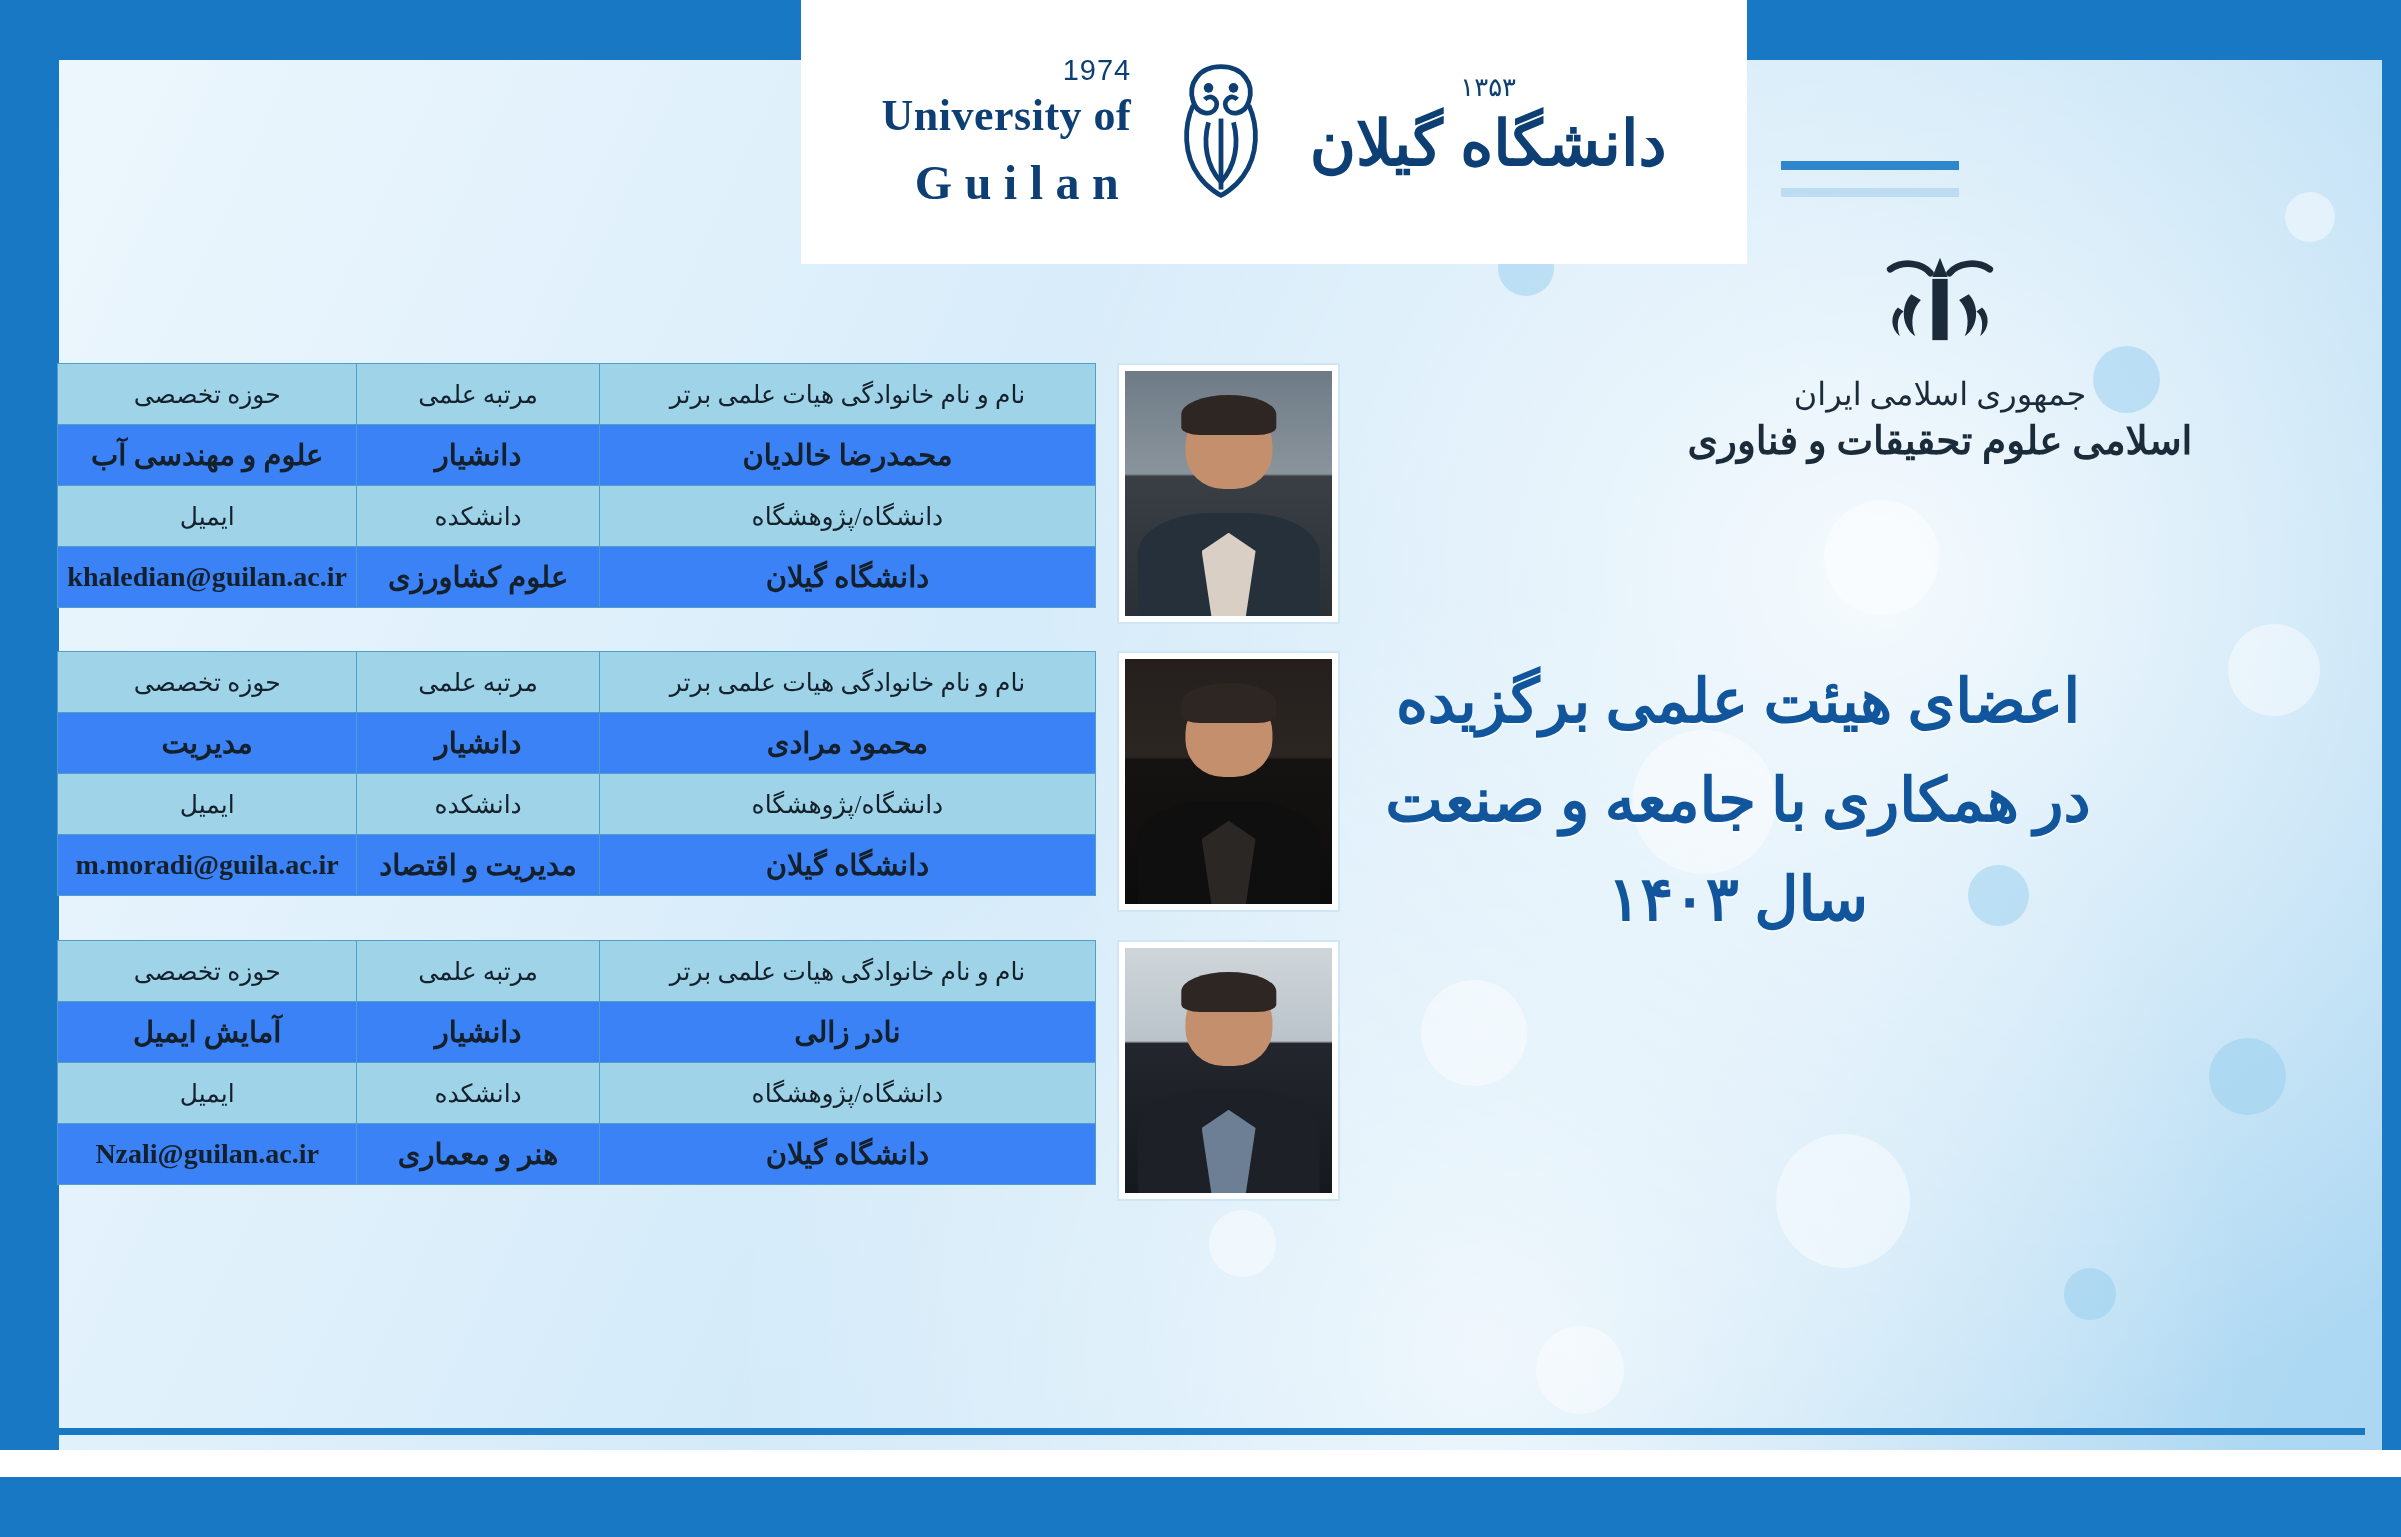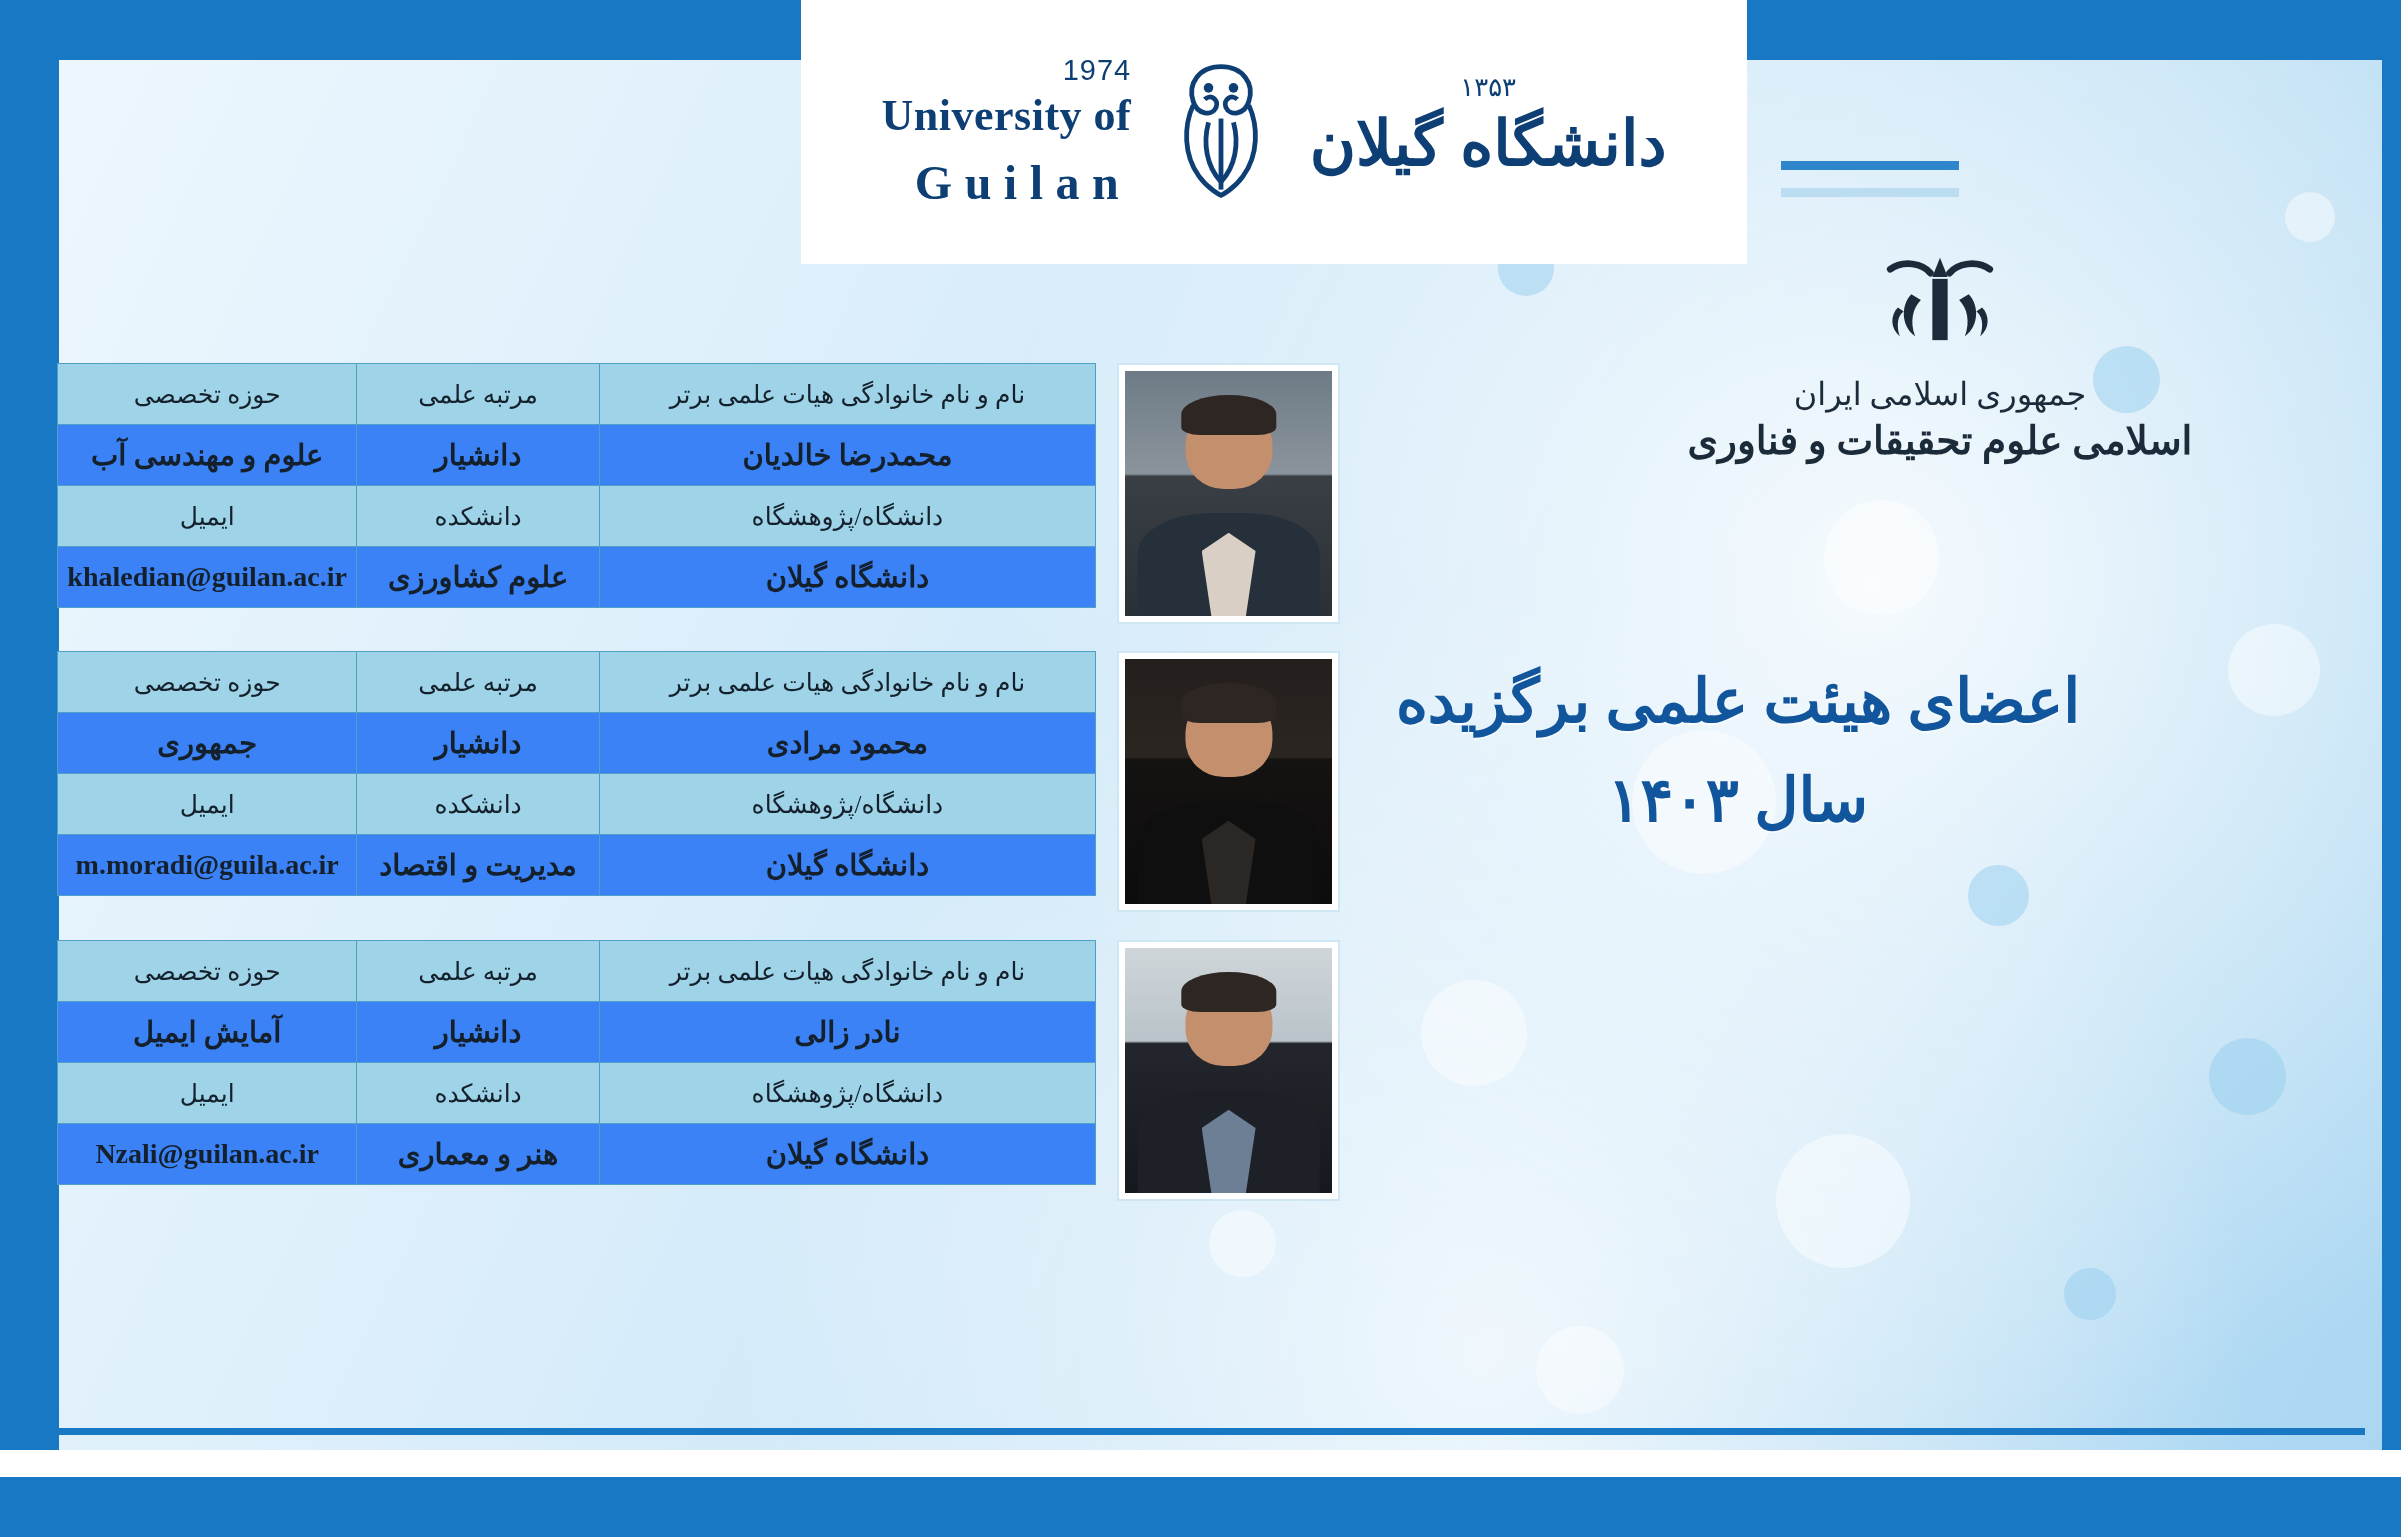--- a/index.html
+++ b/index.html
@@ -367,20 +367,21 @@
         </g>
         <path d="M18 18 c14 -10 34 -6 42 4 M122 18 c-14 -10 -34 -6 -42 4" stroke="#1b2b3a" stroke-width="7" fill="none" stroke-linecap="round"></path>
       </svg>
     </div>
     <div class="m-line1">جمهوری اسلامی ایران</div>
     <div class="m-line2">اسلامی علوم تحقیقات و فناوری</div>
   </div>
 
   <div class="headline">
     <div>اعضای هیئت علمی برگزیده</div>
+    <div>در همکاری با جامعه و صنعت</div>
     <div>سال ۱۴۰۳</div>
   </div>
 
   <div class="card" style="left:58px; top:363px;">
     <table class="info">
       <tbody>
           <tr class="head">
         <td class="c3">نام و نام خانوادگی هیات علمی برتر</td>
         <td class="c2">مرتبه علمی</td>
         <td class="c1">حوزه تخصصی</td>
@@ -416,21 +417,21 @@
     <table class="info">
       <tbody>
           <tr class="head">
         <td class="c3">نام و نام خانوادگی هیات علمی برتر</td>
         <td class="c2">مرتبه علمی</td>
         <td class="c1">حوزه تخصصی</td>
       </tr>
       <tr class="data">
         <td class="c3">محمود مرادی</td>
         <td class="c2">دانشیار</td>
-        <td class="c1">جمهوری</td>
+        <td class="c1">مدیریت</td>
       </tr>
       <tr class="head">
         <td class="c3">دانشگاه/پژوهشگاه</td>
         <td class="c2">دانشکده</td>
         <td class="c1">ایمیل</td>
       </tr>
       <tr class="data">
         <td class="c3">دانشگاه گیلان</td>
         <td class="c2">مدیریت و اقتصاد</td>
         <td class="c1 email">m.moradi@guila.ac.ir</td>

